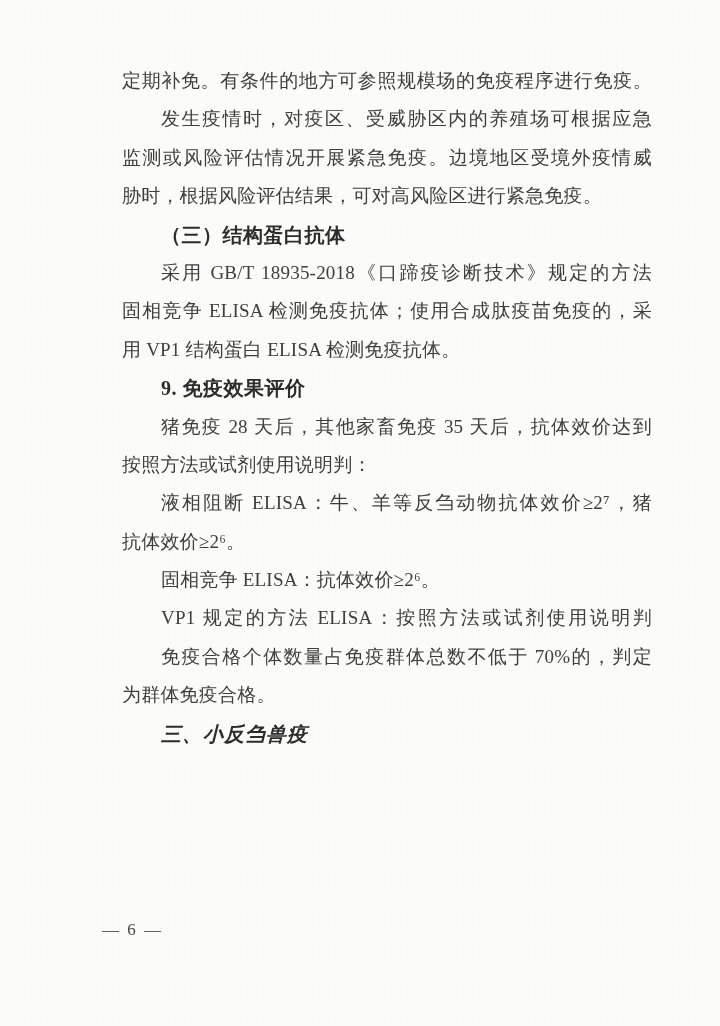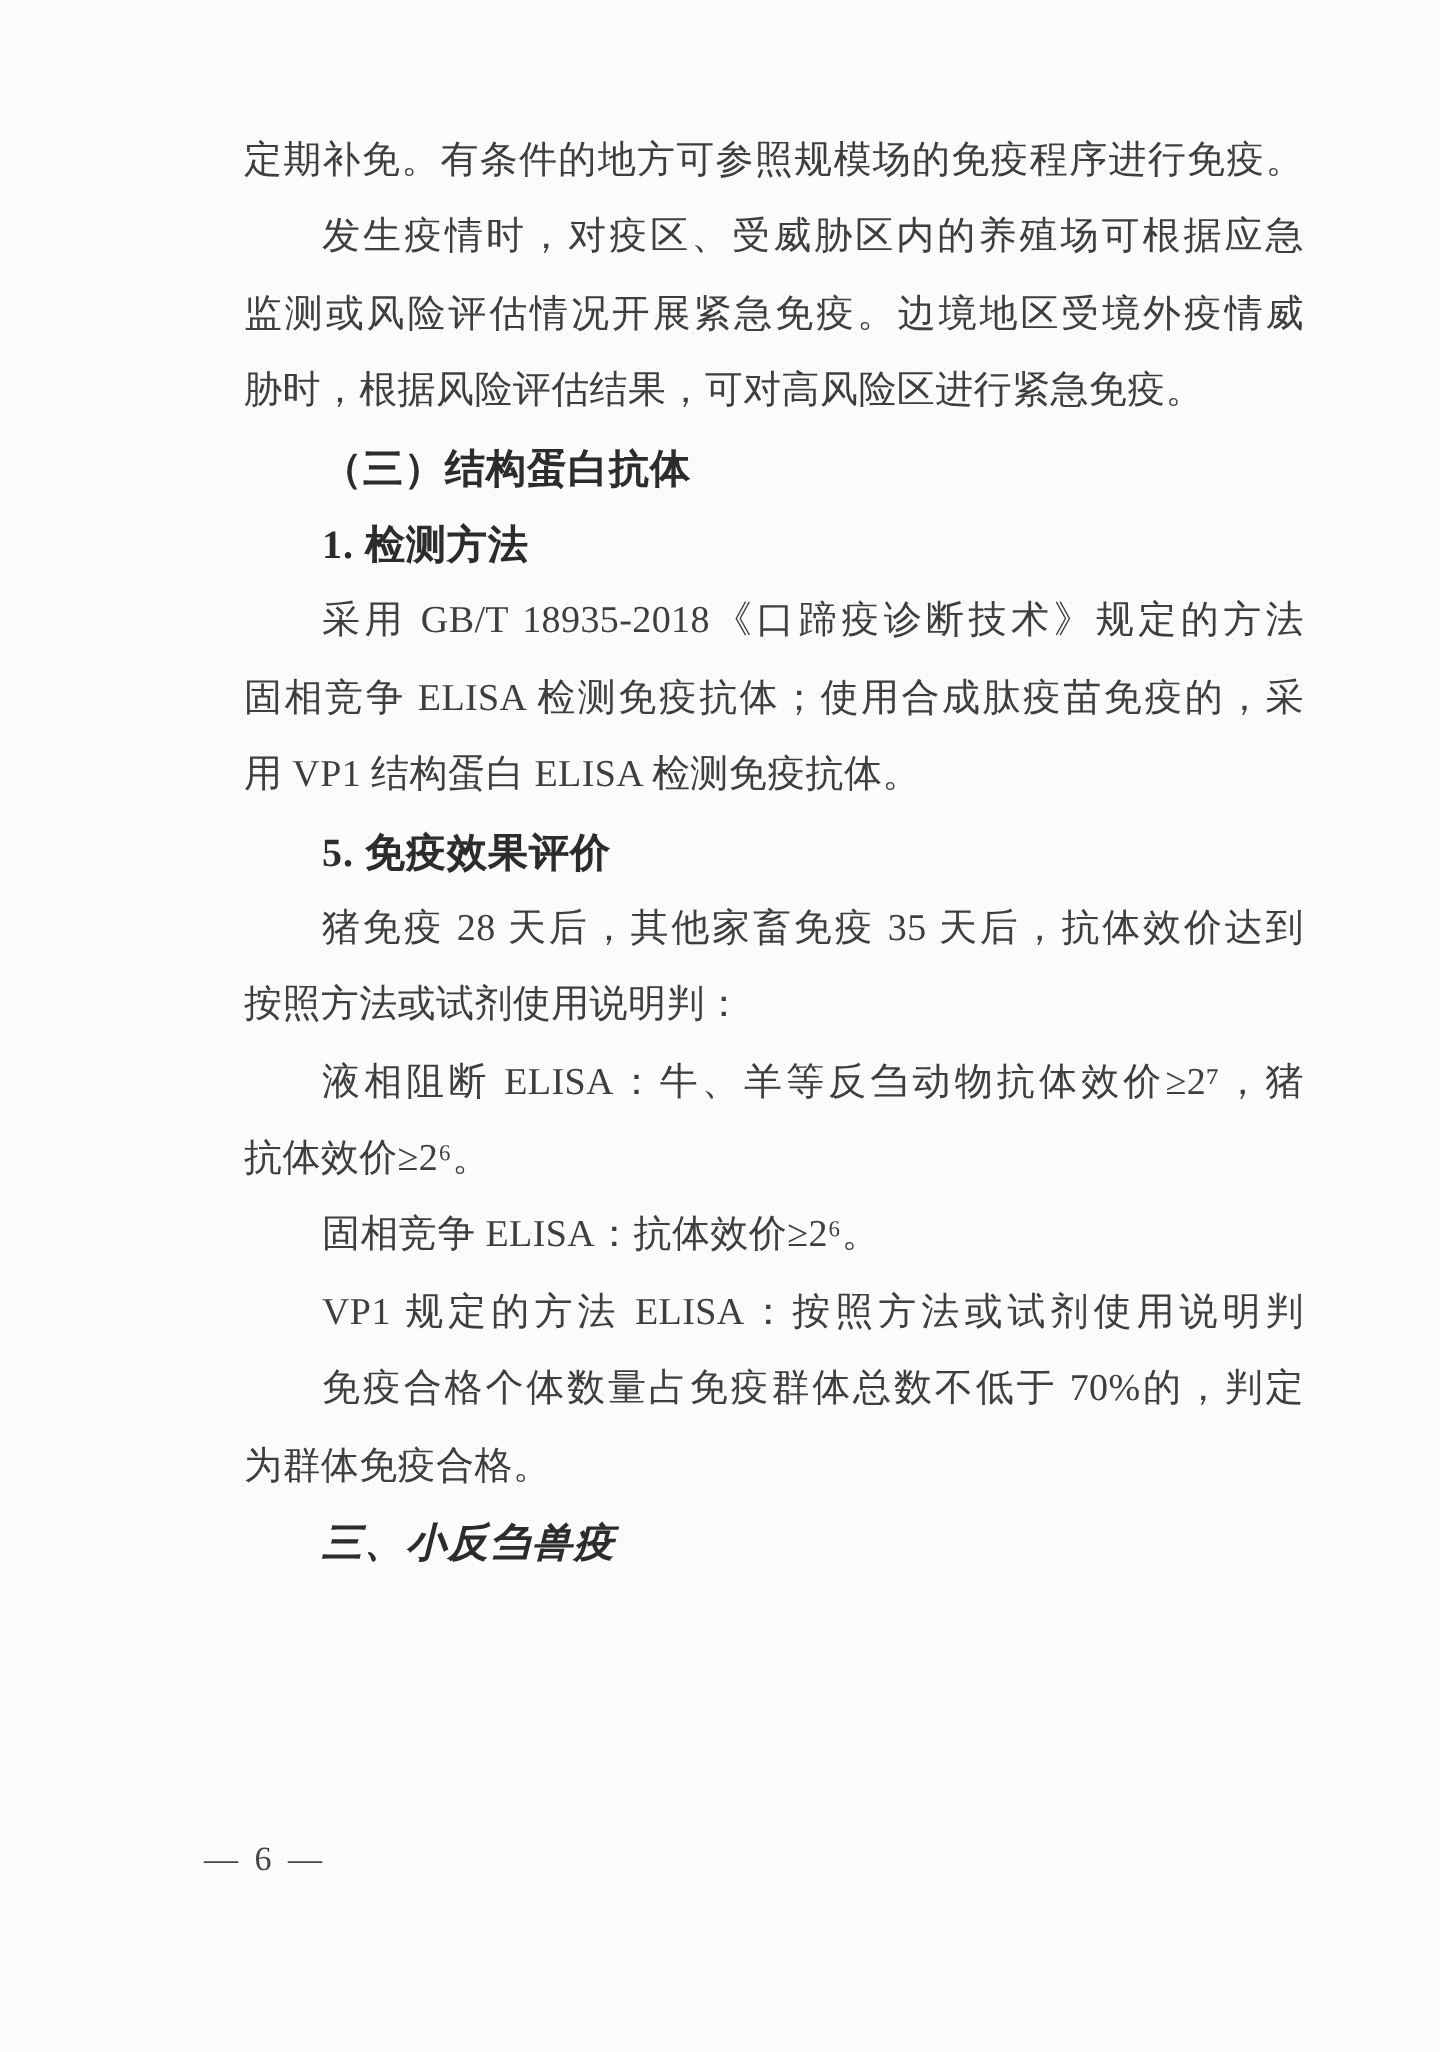--- a/index.html
+++ b/index.html
@@ -73,25 +73,24 @@
 </head>
 <body style="--page-bg: #fbfbfa; --body-color: #3e3e3e; --heading-color: #2c2c2c;">
 
 <div class="page">
   <div class="text-block">
       <div class="line body justify">定期补免。有条件的地方可参照规模场的免疫程序进行免疫。</div>
       <div class="line body indent justify">发生疫情时，对疫区、受威胁区内的养殖场可根据应急</div>
       <div class="line body justify">监测或风险评估情况开展紧急免疫。边境地区受境外疫情威</div>
       <div class="line body">胁时，根据风险评估结果，可对高风险区进行紧急免疫。</div>
       <div class="line h2 indent">（三）结构蛋白抗体</div>
-      <div class="line h2 indent">1. 检测方法</div>
       <div class="line body indent justify">采用 GB/T 18935-2018《口蹄疫诊断技术》规定的方法</div>
       <div class="line body justify">固相竞争 ELISA 检测免疫抗体；使用合成肽疫苗免疫的，采</div>
       <div class="line body">用 VP1 结构蛋白 ELISA 检测免疫抗体。</div>
-      <div class="line h2 indent">5. 免疫效果评价</div>
+      <div class="line h2 indent">9. 免疫效果评价</div>
       <div class="line body indent justify">猪免疫 28 天后，其他家畜免疫 35 天后，抗体效价达到</div>
       <div class="line body">按照方法或试剂使用说明判：</div>
       <div class="line body indent justify">液相阻断 ELISA：牛、羊等反刍动物抗体效价≥2⁷，猪</div>
       <div class="line body">抗体效价≥2⁶。</div>
       <div class="line body indent">固相竞争 ELISA：抗体效价≥2⁶。</div>
       <div class="line body indent justify">VP1 规定的方法 ELISA：按照方法或试剂使用说明判</div>
       <div class="line body indent justify">免疫合格个体数量占免疫群体总数不低于 70%的，判定</div>
       <div class="line body">为群体免疫合格。</div>
       <div class="line hei indent">三、小反刍兽疫</div>
     </div>

